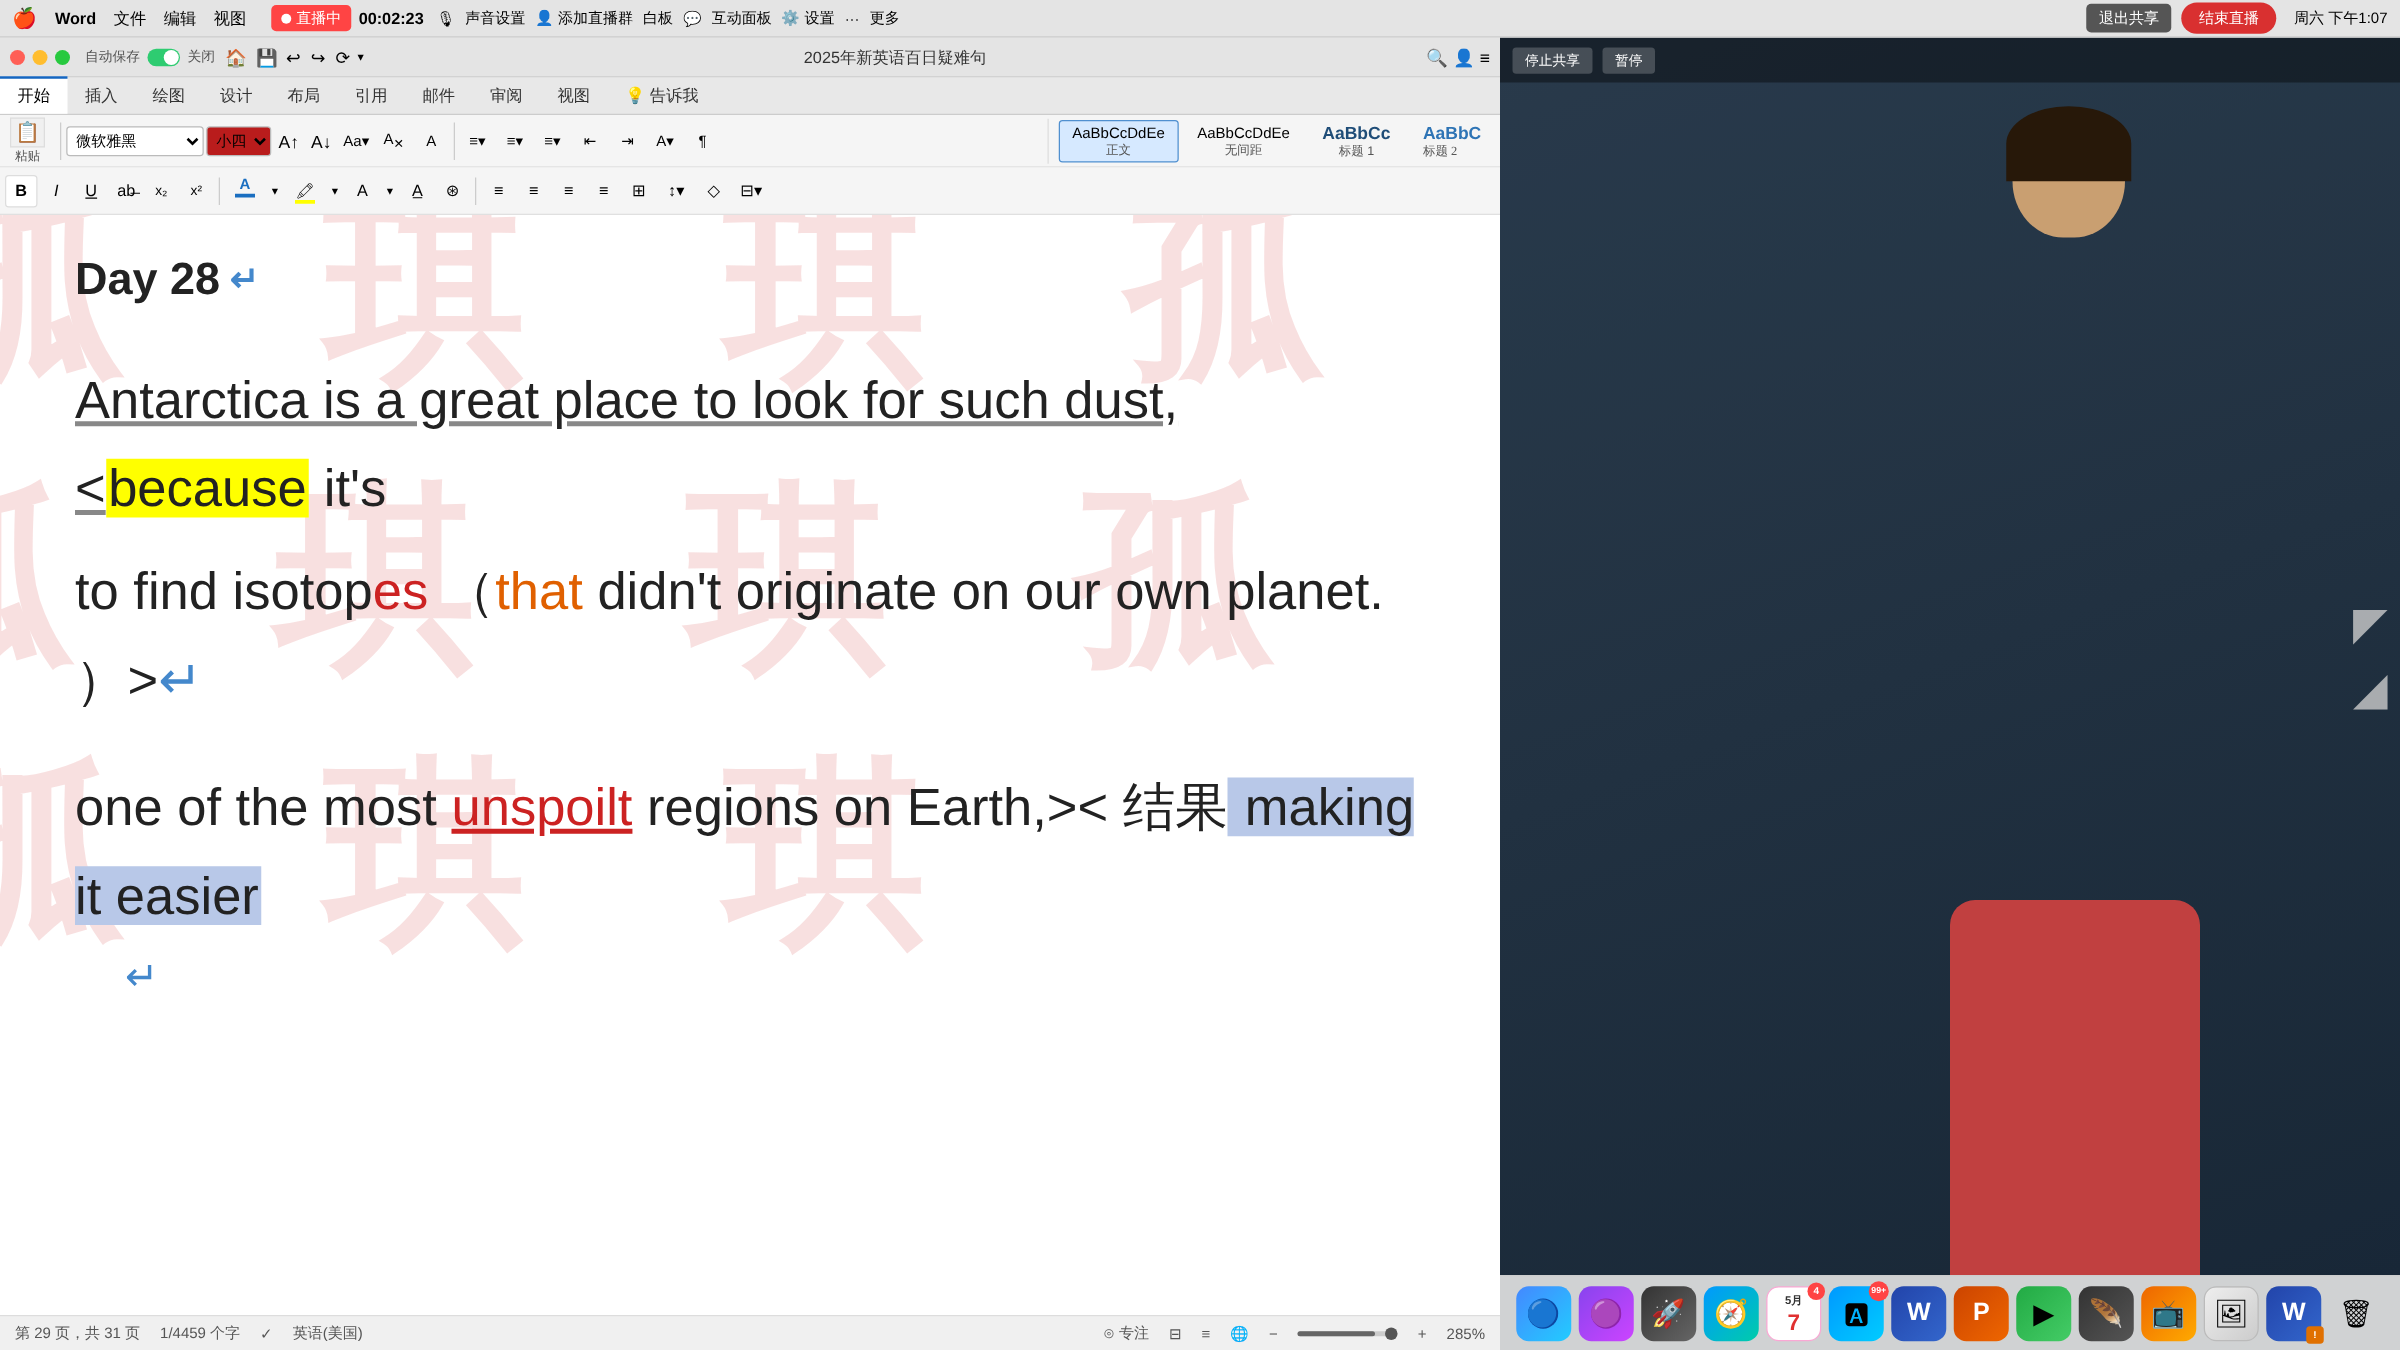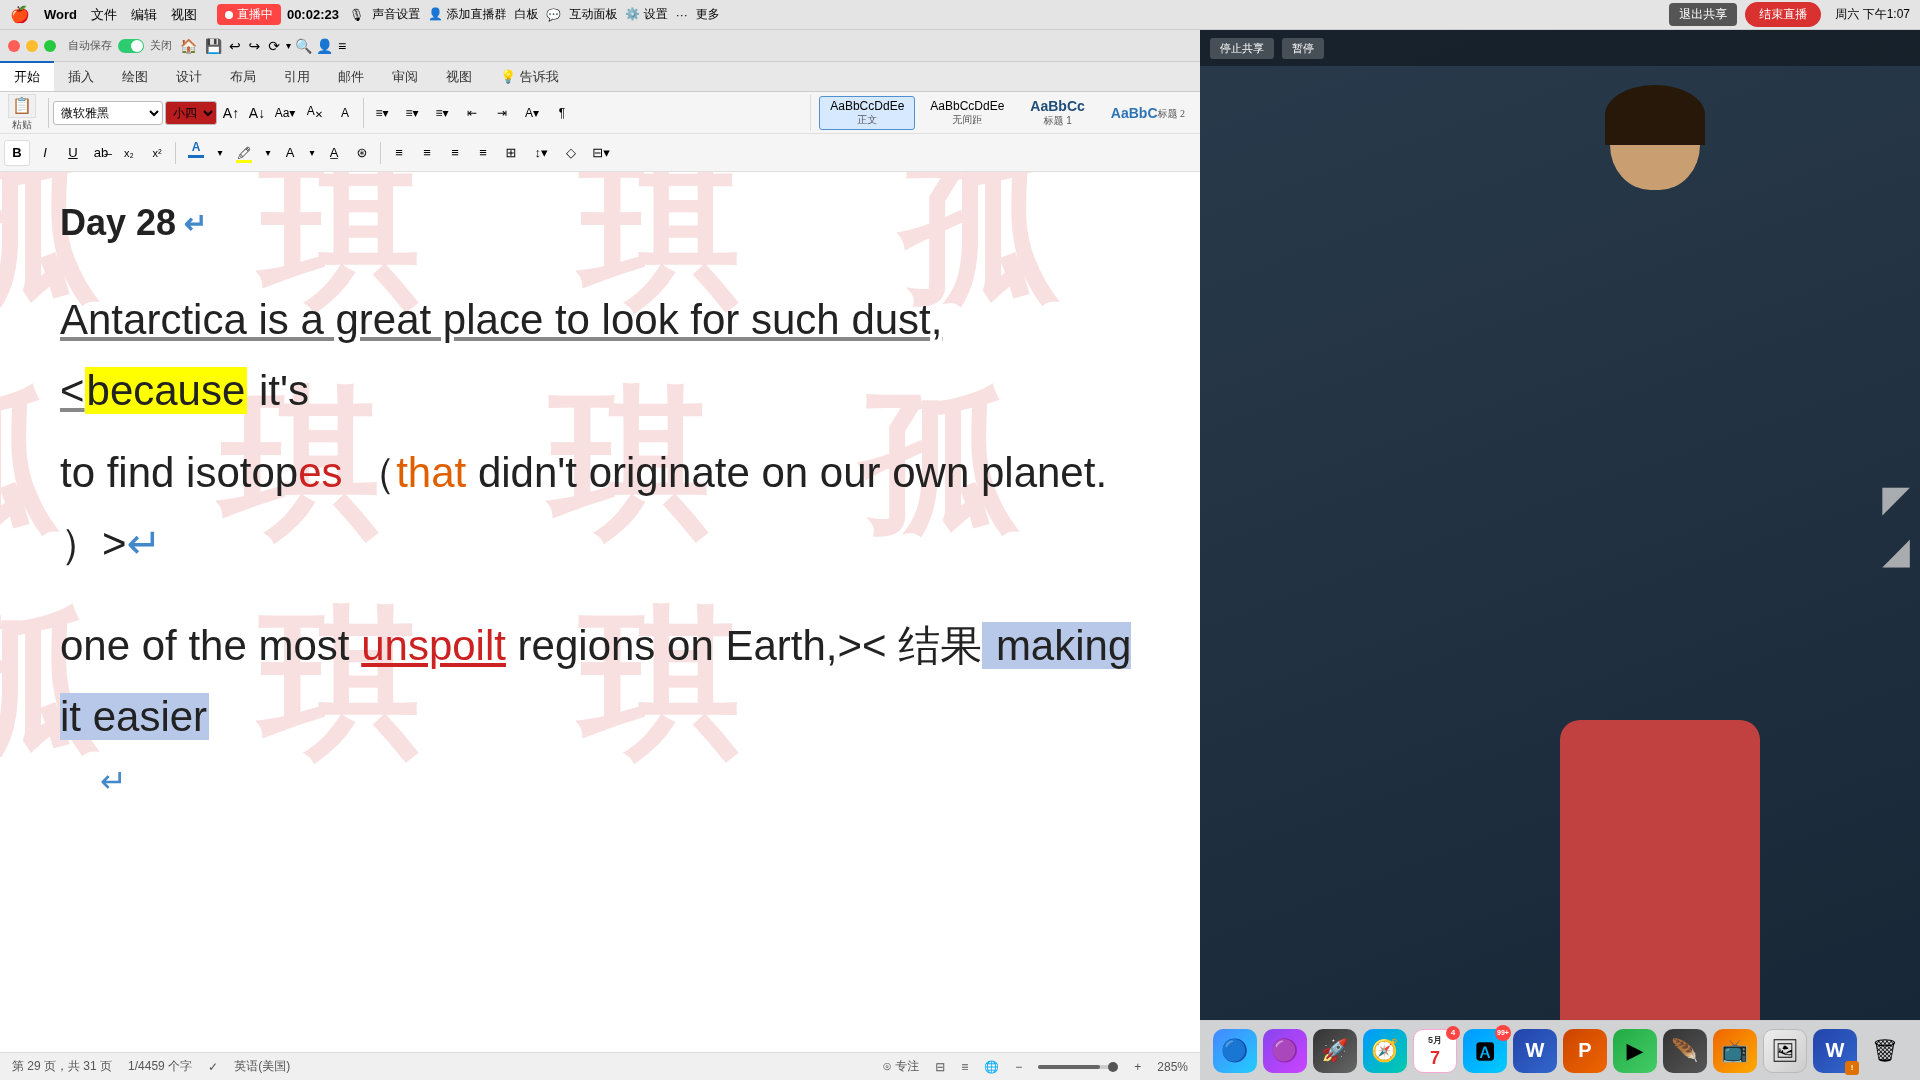--- a/index.html
+++ b/index.html
@@ -59,20 +59,23 @@
         <div style="width:26px;height:14px;background:#2ecc71;border-radius:7px;position:relative;cursor:pointer;margin:0 2px;">
           <div style="width:12px;height:12px;background:white;border-radius:50%;position:absolute;right:1px;top:1px;"></div>
         </div>
         <span style="font-size:11px;color:#555;">关闭</span>
         <span style="font-size:14px;margin:0 4px;">🏠</span>
         <span style="font-size:14px;">💾</span>
         <span style="font-size:14px;margin:0 2px;">↩</span>
         <span style="font-size:14px;margin:0 2px;">↪</span>
         <span style="font-size:14px;margin:0 2px;">⟳</span>
         <span style="font-size:10px;">▾</span>
+        <div style="flex:1;text-align:center;">
+          <span style="font-size:13px;color:#333;">2025年新英语百日疑难句</span>
+        </div>
         <span style="font-size:14px;">🔍</span>
         <span style="font-size:14px;">👤</span>
         <span style="font-size:14px;">≡</span>
       </div>
 
       <div style="height:30px;background:#e8e8e8;display:flex;align-items:flex-end;border-bottom:1px solid #ccc;">
         <div style="height:30px;padding:0 14px;font-size:13px;color:#000;display:flex;align-items:center;background:white;border-top:2px solid #1565c0;cursor:pointer;">开始</div>
         <div style="height:28px;padding:0 14px;font-size:13px;color:#333;display:flex;align-items:center;cursor:pointer;">插入</div>
         <div style="height:28px;padding:0 14px;font-size:13px;color:#333;display:flex;align-items:center;cursor:pointer;">绘图</div>
         <div style="height:28px;padding:12px 14px;font-size:13px;color:#333;display:flex;align-items:center;cursor:pointer;">设计</div>
@@ -120,21 +123,21 @@
             <span style="font-size:10px;color:#555;">正文</span>
           </div>
           <div style="padding:2px 10px;border:1px solid transparent;border-radius:3px;cursor:pointer;display:flex;flex-direction:column;align-items:center;">
             <span style="font-size:12px;">AaBbCcDdEe</span>
             <span style="font-size:10px;color:#555;">无间距</span>
           </div>
           <div style="padding:2px 10px;border:1px solid transparent;border-radius:3px;cursor:pointer;display:flex;flex-direction:column;align-items:center;">
             <span style="font-size:14px;font-weight:700;color:#1f4d78;">AaBbCc</span>
             <span style="font-size:10px;color:#555;">标题 1</span>
           </div>
-          <div style="padding:2px 10px;border:1px solid transparent;border-radius:3px;cursor:pointer;display:flex;flex-direction:row;align-items:flex-end;">
+          <div style="padding:2px 10px;border:1px solid transparent;border-radius:3px;cursor:pointer;display:flex;flex-direction:column;align-items:flex-start;">
             <span style="font-size:14px;font-weight:700;color:#2e74b5;">AaBbC</span>
             <span style="font-size:10px;color:#555;font-family:Liberation Serif, serif;">标题 2</span>
           </div>
         </div>
       </div>
 
       <div style="height:38px;background:#f5f5f5;display:flex;align-items:center;padding:0 4px;gap:2px;border-bottom:1px solid #e0e0e0;">
 
         <button style="height:26px;min-width:26px;border:1px solid #ddd;background:white;font-size:13px;font-weight:700;cursor:pointer;border-radius:3px;">B</button>
         <button style="height:26px;min-width:26px;border:none;background:transparent;font-size:13px;font-style:italic;cursor:pointer;border-radius:3px;">I</button>

